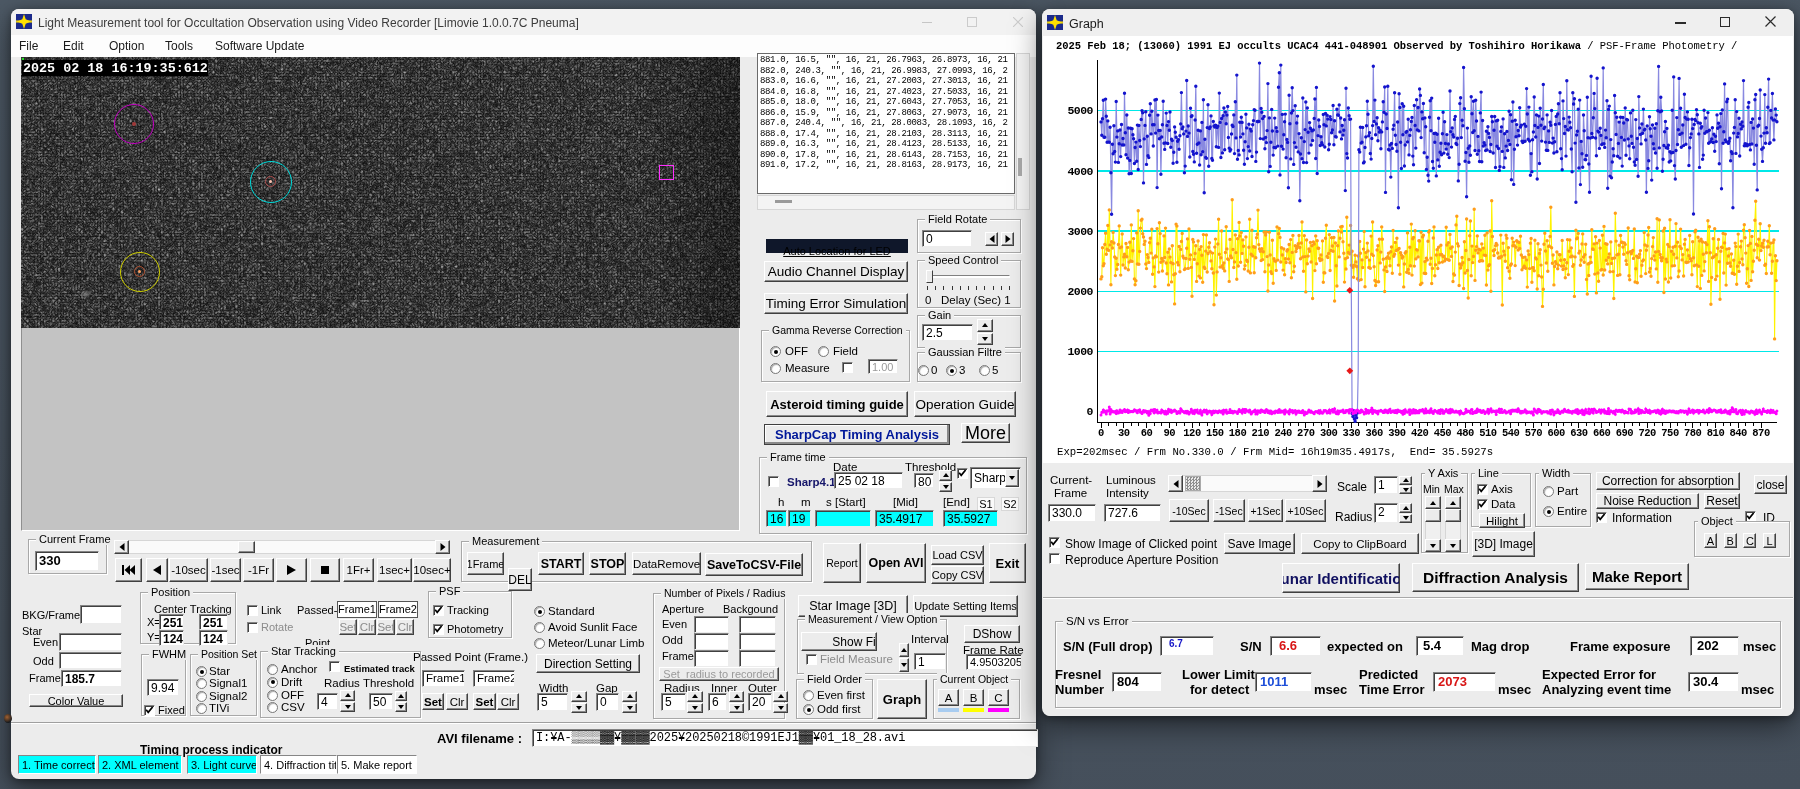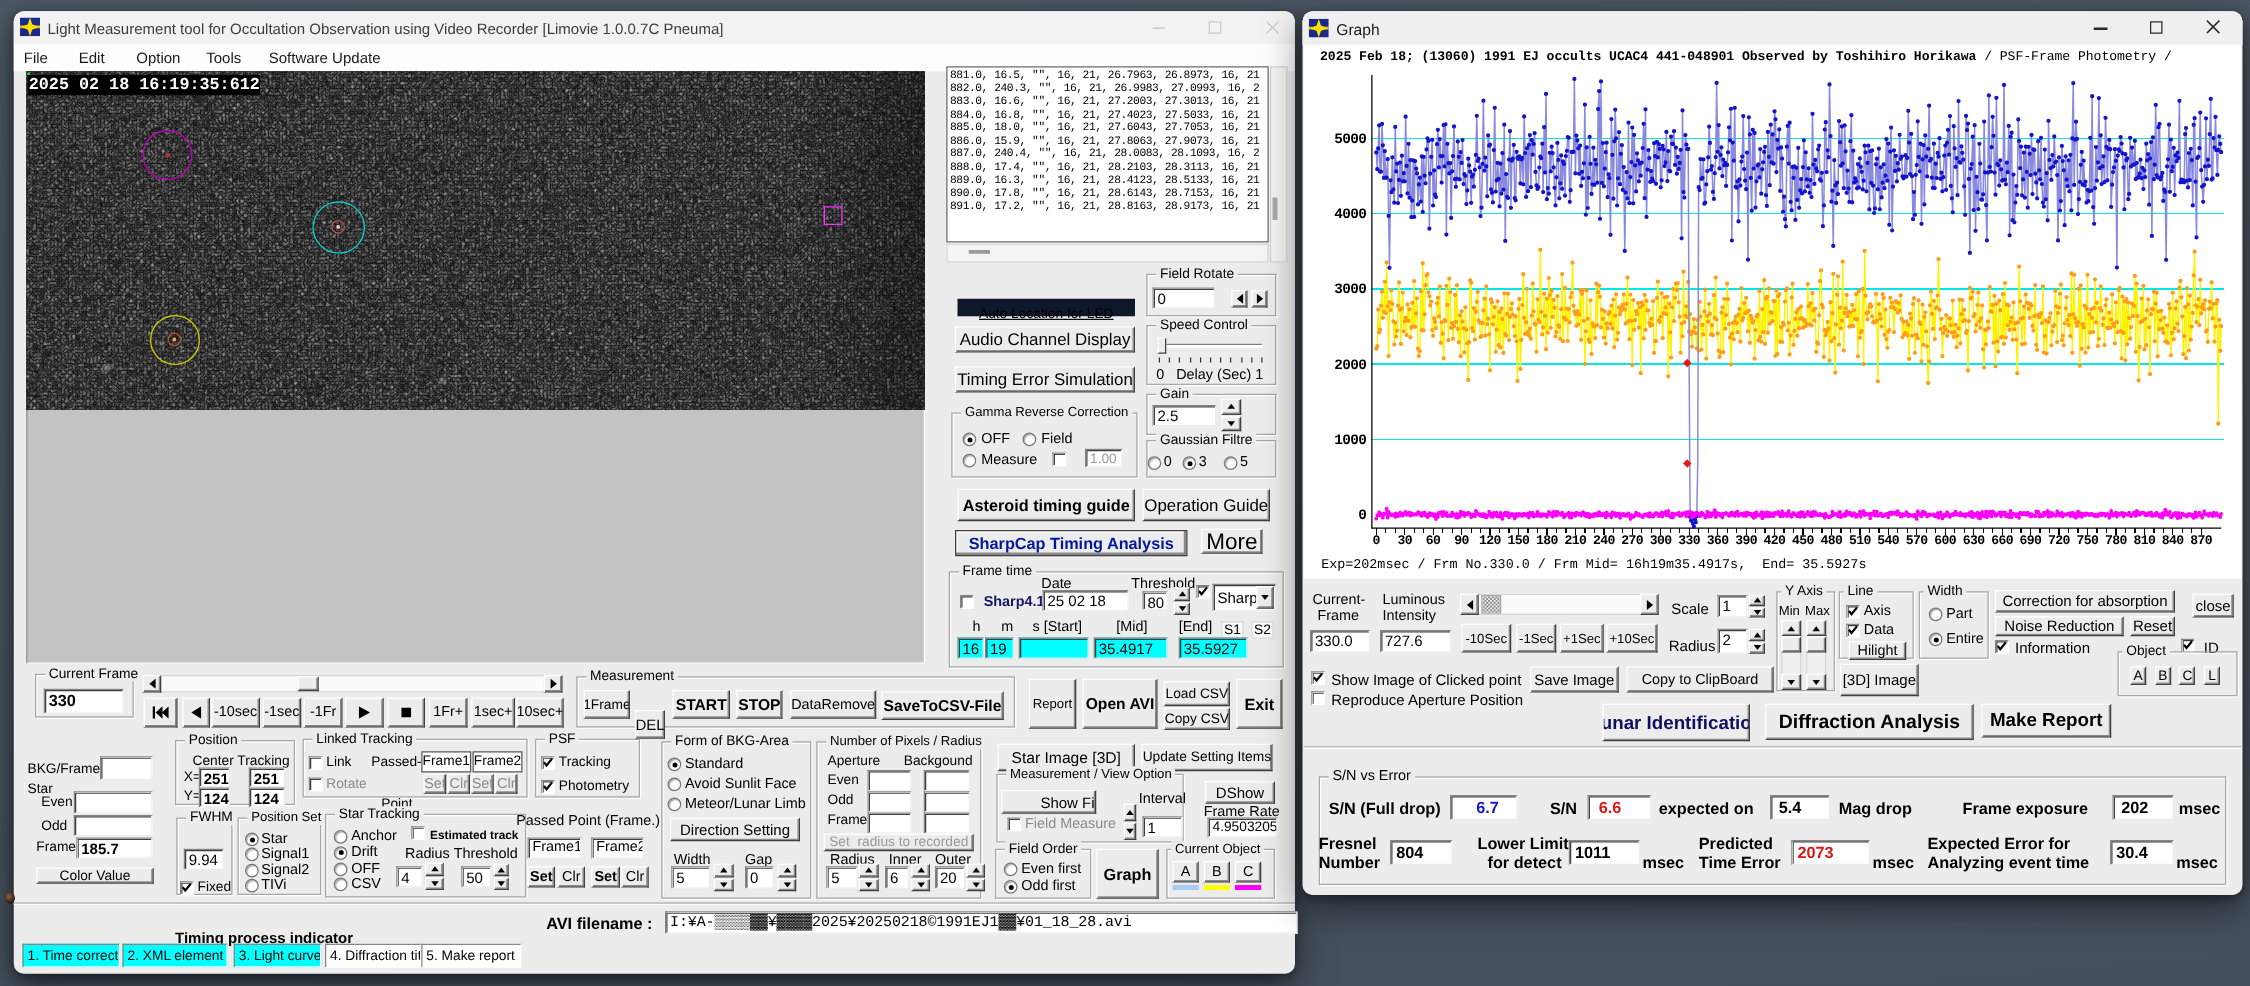--- a/index.html
+++ b/index.html
@@ -249,23 +249,20 @@
     <div class="gb" style="left:129px;top:583px;width:96px;height:52px">
       <span class="cap" style="">Position</span>
     </div>
     <div class="lbl" style="left:143px;top:594px;">Center Tracking</div>
     <div class="lbl" style="left:136px;top:607px;">X=</div>
     <div class="tf b" style="left:148px;top:605px;width:25px;height:16px;">251</div>
     <div class="tf b" style="left:188px;top:605px;width:29px;height:16px;">251</div>
     <div class="lbl" style="left:136px;top:622px;">Y=</div>
     <div class="tf b" style="left:148px;top:621px;width:25px;height:16px;">124</div>
     <div class="tf b" style="left:188px;top:621px;width:29px;height:16px;">124</div>
-    <div class="gb" style="left:231px;top:582px;width:180px;height:47px">
-      <span class="cap" style="">Linked Tracking</span>
-    </div>
     <div class="cb" style="left:236px;top:596px"></div>
     <div class="lbl" style="left:250px;top:595px;">Link</div>
     <div class="lbl" style="left:286px;top:595px;">Passed-</div>
     <div class="abs" style="left:326px;top:592px;width:40px;height:17px;background:#fff;border:1px solid #555;font-size:11px;text-align:center;line-height:15px">Frame1</div>
     <div class="abs" style="left:367px;top:592px;width:40px;height:17px;background:#fff;border:1px solid #555;font-size:11px;text-align:center;line-height:15px">Frame2</div>
     <div class="cb" style="left:236px;top:613px"></div>
     <div class="lbl" style="left:250px;top:612px;color:#8b8b8b">Rotate</div>
     <div class="lbl" style="left:294px;top:612px;margin-top:16px;">Point</div>
     <div class="btn " style="left:328px;top:610px;width:18px;height:16px;color:#8b8b8b;font-size:11.5px">Set</div>
     <div class="btn " style="left:347px;top:610px;width:18px;height:16px;color:#8b8b8b;font-size:11.5px">Clr</div>
@@ -332,23 +329,20 @@
       <b class="tu"></b>
       <b class="td"></b>
     </div>
     <div class="lbl" style="left:402px;top:642px;font-size:11.5px">Passed Point (Frame.)</div>
     <div class="tf " style="left:411px;top:661px;width:43px;height:17px;font-size:11.5px">Frame1</div>
     <div class="tf " style="left:462px;top:661px;width:42px;height:17px;font-size:11.5px">Frame2</div>
     <div class="btn " style="left:411px;top:684px;width:22px;height:17px;font-weight:bold;font-size:11.5px">Set</div>
     <div class="btn " style="left:435px;top:684px;width:22px;height:17px;font-size:11.5px">Clr</div>
     <div class="btn " style="left:462px;top:684px;width:23px;height:17px;font-weight:bold;font-size:11.5px">Set</div>
     <div class="btn " style="left:486px;top:684px;width:22px;height:17px;font-size:11.5px">Clr</div>
-    <div class="gb" style="left:518px;top:584px;width:120px;height:126px">
-      <span class="cap" style="">Form of BKG-Area</span>
-    </div>
     <div class="rad on" style="left:523px;top:597px"></div>
     <div class="lbl" style="left:537px;top:596px;font-size:11.5px">Standard</div>
     <div class="rad" style="left:523px;top:613px"></div>
     <div class="lbl" style="left:537px;top:612px;font-size:11.5px">Avoid Sunlit Face</div>
     <div class="rad" style="left:523px;top:629px"></div>
     <div class="lbl" style="left:537px;top:628px;font-size:11.5px">Meteor/Lunar Limb</div>
     <div class="btn " style="left:525px;top:645px;width:104px;height:19px;">Direction Setting</div>
     <div class="lbl" style="left:528px;top:673px;font-size:11.5px">Width</div>
     <div class="lbl" style="left:585px;top:673px;font-size:11.5px">Gap</div>
     <div class="tf " style="left:526px;top:684px;width:31px;height:18px;">5</div>
@@ -703,35 +697,35 @@
     <div class="btn " style="left:430px;top:522px;width:63px;height:26px;">[3D] Image</div>
     <div class="btn " style="left:240px;top:554px;width:118px;height:30px;font-weight:bold;font-size:15px;color:#101060">Lunar Identification</div>
     <div class="btn " style="left:370px;top:554px;width:167px;height:29px;font-weight:bold;font-size:15.5px">Diffraction Analysis</div>
     <div class="btn " style="left:543px;top:554px;width:104px;height:27px;font-weight:bold;font-size:15px">Make Report</div>
     <div class="abs" style="left:1px;top:588px;width:750px;height:1px;background:#a8a8a8"></div>
     <div class="abs" style="left:1px;top:589px;width:750px;height:1px;background:#fff"></div>
     <div class="gb" style="left:13px;top:612px;width:726px;height:87px">
       <span class="cap" style="font-size:11.5px">S/N vs Error</span>
     </div>
     <div class="lbl" style="left:21px;top:630px;font-size:13px;font-weight:bold">S/N (Full drop)</div>
-    <div class="tf b" style="left:118px;top:627px;width:54px;height:20px;font-size:13px;color:#1616c8;padding-left:20px">6.7</div>
+    <div class="tf b" style="left:118px;top:627px;width:54px;height:20px;font-size:10px;color:#1616c8;padding-left:8px">6.7</div>
     <div class="lbl" style="left:198px;top:630px;font-size:13px;font-weight:bold">S/N</div>
     <div class="tf b" style="left:228px;top:627px;width:51px;height:20px;font-size:13px;color:#d81616;padding-left:8px">6.6</div>
     <div class="lbl" style="left:285px;top:630px;font-size:13px;font-weight:bold">expected on</div>
     <div class="tf b" style="left:374px;top:627px;width:48px;height:20px;font-size:13px;padding-left:6px">5.4</div>
     <div class="lbl" style="left:429px;top:630px;font-size:13px;font-weight:bold">Mag drop</div>
     <div class="lbl" style="left:528px;top:630px;font-size:13px;font-weight:bold">Frame exposure</div>
     <div class="tf b" style="left:648px;top:627px;width:49px;height:20px;font-size:13px;padding-left:6px">202</div>
     <div class="lbl" style="left:701px;top:630px;font-size:13px;font-weight:bold">msec</div>
     <div class="lbl" style="left:13px;top:658px;font-size:13px;font-weight:bold">Fresnel</div>
     <div class="lbl" style="left:13px;top:673px;font-size:13px;font-weight:bold">Number</div>
     <div class="tf b" style="left:70px;top:663px;width:50px;height:20px;font-size:13px;padding-left:4px">804</div>
     <div class="lbl" style="left:140px;top:658px;font-size:13px;font-weight:bold">Lower Limit</div>
     <div class="lbl" style="left:148px;top:673px;font-size:13px;font-weight:bold">for detect</div>
-    <div class="tf b" style="left:213px;top:663px;width:57px;height:20px;font-size:13px;color:#000000;padding-left:4px">1011</div>
+    <div class="tf b" style="left:213px;top:663px;width:57px;height:20px;font-size:13px;color:#1d4ed8;padding-left:4px">1011</div>
     <div class="lbl" style="left:272px;top:673px;font-size:13px;font-weight:bold">msec</div>
     <div class="lbl" style="left:317px;top:658px;font-size:13px;font-weight:bold">Predicted</div>
     <div class="lbl" style="left:317px;top:673px;font-size:13px;font-weight:bold">Time Error</div>
     <div class="tf b" style="left:391px;top:663px;width:63px;height:20px;font-size:13px;color:#d81616;padding-left:4px">2073</div>
     <div class="lbl" style="left:456px;top:673px;font-size:13px;font-weight:bold">msec</div>
     <div class="lbl" style="left:500px;top:658px;font-size:13px;font-weight:bold">Expected Error for</div>
     <div class="lbl" style="left:500px;top:673px;font-size:13px;font-weight:bold">Analyzing event time</div>
     <div class="tf b" style="left:646px;top:663px;width:51px;height:20px;font-size:13px;padding-left:4px">30.4</div>
     <div class="lbl" style="left:699px;top:673px;font-size:13px;font-weight:bold">msec</div>
   </div>

